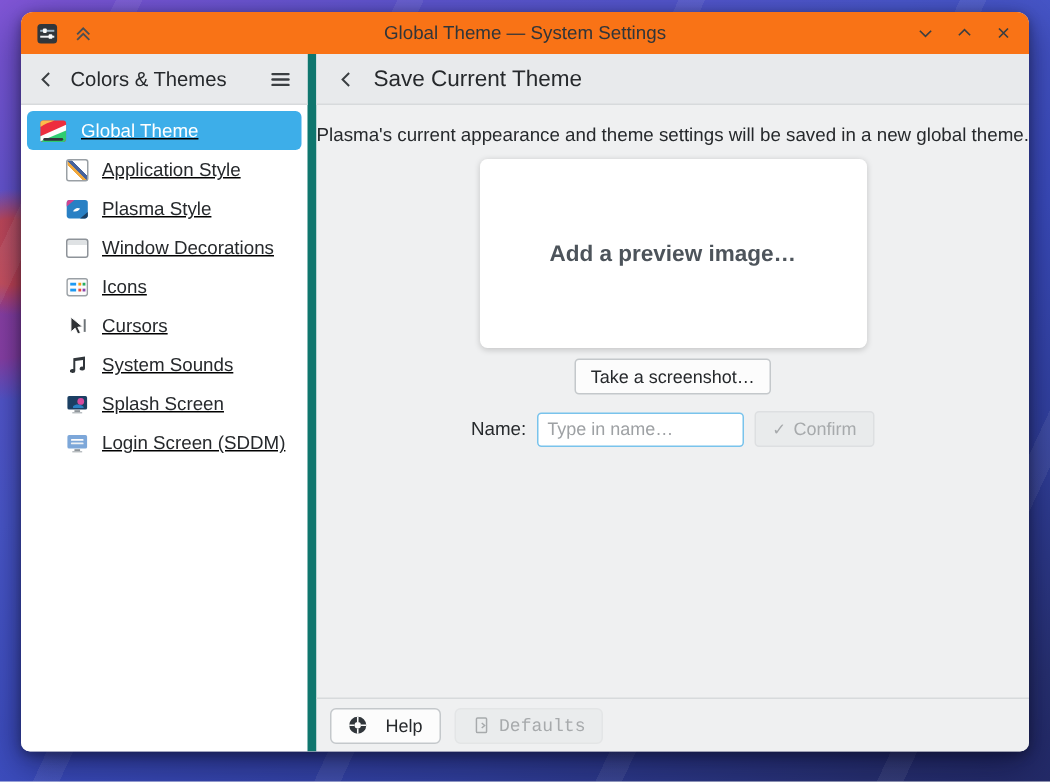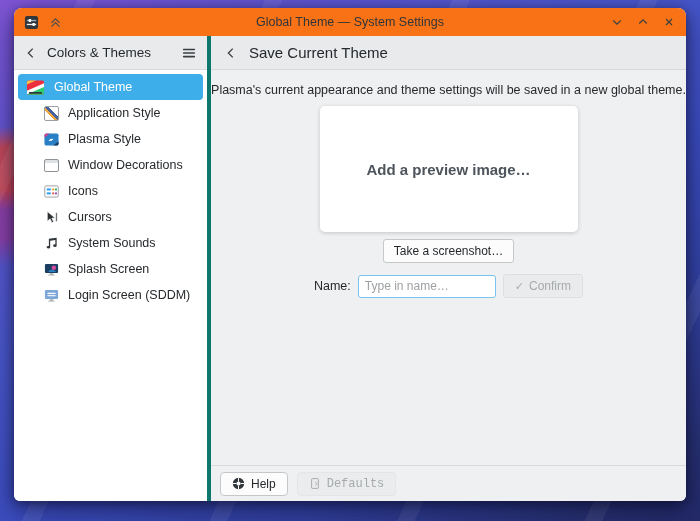--- a/index.html
+++ b/index.html
@@ -24,26 +24,26 @@
   
   .titlebar { flex:0 0 28px; background:#f97316; display:flex; align-items:center; padding:0 10px; position:relative; }
   .titlebar-title { position:absolute; left:0; right:0; text-align:center; font-size:12.5px; color:#30353a; }
   .tb-left { display:flex; align-items:center; gap:9px; z-index:1; }
   .tb-right { margin-left:auto; display:flex; align-items:center; gap:12px; z-index:1; }
   .tb-btn { width:14px; height:14px; display:flex; align-items:center; justify-content:center; cursor:default; }
 
   
   .window-body { flex:1; display:flex; min-height:0; }
 
-  .sidebar { flex:0 0 197px; width:197px; background:#ffffff; border-right:4px solid #0f766e; display:flex; flex-direction:column; }
+  .sidebar { flex:0 0 197px; width:197px; background:#ffffff; border-right:6px solid #0f766e; display:flex; flex-direction:column; }
   .sidebar-header { flex:0 0 34px; background:#e8eaec; border-bottom:1px solid #d7dadc; display:flex; align-items:center; gap:9px; padding:0 10px; }
   .sidebar-header-label { font-size:13.5px; color:#26292c; }
   .sb-burger { margin-left:auto; }
 
-  .sidebar-list { padding-top:4px; }
+  .sidebar-list { padding-top:4px;text-decoration:underline; }
   .sb-item { height:26px; margin:0 4px; display:flex; align-items:center; gap:9px; padding-left:8px; border-radius:4px; font-size:12.5px; color:#26292c; cursor:default; }
   .sb-item.selected { background:#3daee9; color:#ffffff; }
   .sb-item.child { padding-left:26px; }
   .sb-icon { width:19px; height:19px; display:flex; align-items:center; justify-content:center; flex:0 0 19px; }
   .sb-item.child .sb-icon { width:15px; flex:0 0 15px; }
 
   
   .icon-colors { width:15px; height:15px; border-radius:50%;
     background:
       radial-gradient(circle, #2e3134 0 29%, rgba(0,0,0,0) 30%),
@@ -68,21 +68,21 @@
   .name-row { margin-top:11px; display:flex; align-items:center; gap:7px; }
   .name-label { font-size:12.5px; color:#26292c; }
   .name-input { width:138px; height:23px; border:1px solid #79c3ec; border-radius:3px; background:#ffffff;
       font-size:12px; padding:0 6px; color:#26292c; outline:none; font-family:inherit; }
   .name-input::placeholder { color:#9ea1a4; }
   .confirm-btn { display:flex; align-items:center; gap:5px; font-size:12px; color:#a7aaac; background:#e9ebec;
       border:1px solid #dddfe1; border-radius:3px; padding:4px 11px; }
   .confirm-check { font-size:11px; color:#a7aaac; }
 
   .main-footer { flex:0 0 36px; border-top:1px solid #d7dadc; display:flex; align-items:center; gap:9px; padding:0 9px; }
-  .help-btn { display:flex; align-items:center; gap:6px; font-size:12px; color:#26292c; background:#fcfcfc;
+  .help-btn { display:flex; align-items:center; gap:12px; font-size:12px; color:#26292c; background:#fcfcfc;
       border:1px solid #c4c8cb; border-radius:4px; padding:4px 11px; cursor:pointer; }
   .defaults-btn { display:flex; align-items:center; gap:6px; font-size:12px; color:#a7aaac; background:#eaeced;
       border:1px solid #e3e5e6; border-radius:4px; padding:4px 11px;font-family:Liberation Mono, monospace; }
 </style>
 </head>
 <body>
 
 <div class="window">
 
   <div class="titlebar">

